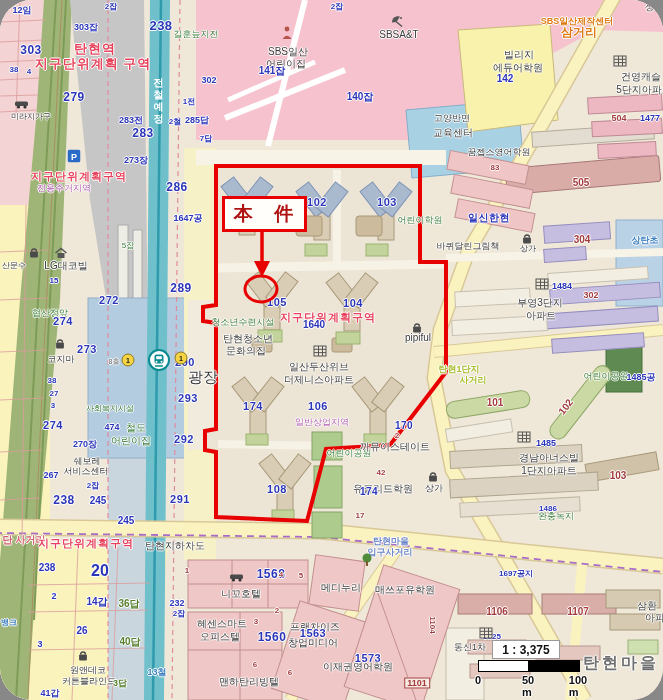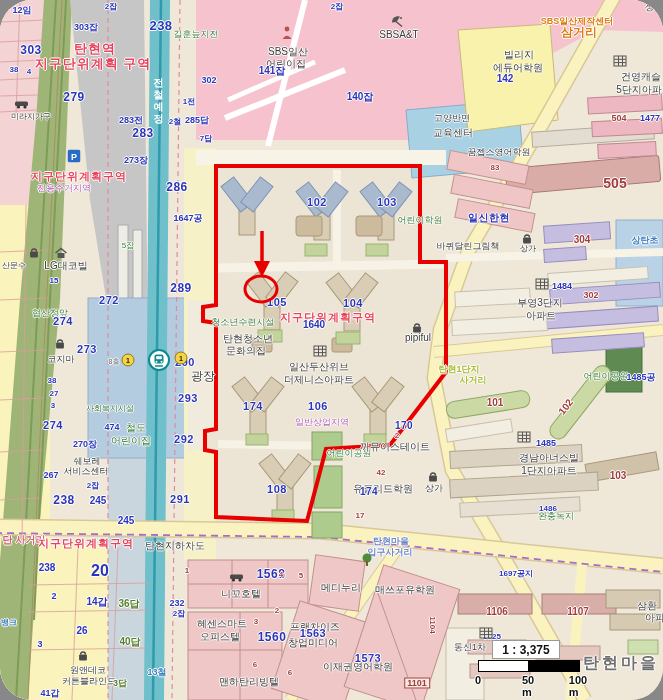--- a/index.html
+++ b/index.html
@@ -261,21 +261,21 @@
       <div class="lb dark" style="left: 66px; top: 266px; font-size: 10px;">LG대코빌</div>
       <div class="lb num" style="left: 54px; top: 281px; font-size: 8px;">15</div>
       <div class="lb green" style="left: 128px; top: 246px; font-size: 8px;">5잡</div>
       <div class="lb numBig" style="left: 109px; top: 300px; font-size: 11px;">272</div>
       <div class="lb green" style="left: 50px; top: 313px; font-size: 9px;">협산정앞</div>
       <div class="lb numBig" style="left: 63px; top: 321px; font-size: 11px;">274</div>
       <div class="lb numBig" style="left: 87px; top: 349px; font-size: 11px;">273</div>
       <div class="lb dark" style="left: 61px; top: 359px; font-size: 9px;">코지마</div>
       <div class="lb gray" style="left: 114px; top: 361px; font-size: 7px;">8출</div>
       <div class="lb numBig" style="left: 185px; top: 362px; font-size: 11px;">290</div>
-      <div class="lb dark" style="left: 203px; top: 376px; font-size: 12px;">광장</div>
+      <div class="lb dark" style="left: 203px; top: 376px; font-size: 15px;">광장</div>
       <div class="lb numBig" style="left: 188px; top: 398px; font-size: 11px;">293</div>
       <div class="lb num" style="left: 52px; top: 381px; font-size: 8px;">38</div>
       <div class="lb num" style="left: 54px; top: 394px; font-size: 8px;">27</div>
       <div class="lb num" style="left: 53px; top: 406px; font-size: 8px;">3</div>
       <div class="lb green" style="left: 110px; top: 409px; font-size: 8px;">사회복지시설</div>
       <div class="lb num" style="left: 112px; top: 427px; font-size: 9px;">474</div>
       <div class="lb green" style="left: 136px; top: 428px; font-size: 10px;">철도</div>
       <div class="lb green" style="left: 131px; top: 441px; font-size: 10px;">어린이집</div>
       <div class="lb numBig" style="left: 184px; top: 439px; font-size: 11px;">292</div>
       <div class="lb numBig" style="left: 53px; top: 425px; font-size: 11px;">274</div>
@@ -324,21 +324,21 @@
       <div class="lb dark" style="left: 641px; top: 77px; font-size: 10px;">건영캐슬</div>
       <div class="lb dark" style="left: 644px; top: 90px; font-size: 10px;">5단지아파트</div>
       <div class="lb bnum" style="left: 619px; top: 118px; font-size: 9px;">504</div>
       <div class="lb num" style="left: 650px; top: 118px; font-size: 9px;">1477</div>
       <div class="lb dark" style="left: 499px; top: 152px; font-size: 9px;">꿈젭스영어학원</div>
       <div class="lb bnum" style="left: 495px; top: 168px; font-size: 8px;">83</div>
       <div class="lb green" style="left: 420px; top: 220px; font-size: 9px;">어린이학원</div>
       <div class="lb numBig" style="left: 489px; top: 218px; font-size: 10px;">일신한현</div>
       <div class="lb dark" style="left: 468px; top: 246px; font-size: 9px;">바퀴달린그림책</div>
       <div class="lb dark" style="left: 528px; top: 249px; font-size: 8px;">상가</div>
-      <div class="lb bnum" style="left: 615px; top: 183px; font-size: 14px;">505</div>
+      <div class="lb bnum" style="left: 581px; top: 183px; font-size: 10px;">505</div>
       <div class="lb bnum" style="left: 582px; top: 240px; font-size: 10px;">304</div>
       <div class="lb skyNum" style="left: 645px; top: 240px; font-size: 9px;">상탄초</div>
       <div class="lb num" style="left: 562px; top: 286px; font-size: 9px;">1484</div>
       <div class="lb dark" style="left: 540px; top: 303px; font-size: 10px;">부영3단지</div>
       <div class="lb dark" style="left: 541px; top: 316px; font-size: 10px;">아파트</div>
       <div class="lb bnum" style="left: 591px; top: 295px; font-size: 9px;">302</div>
       <div class="lb roadGreen" style="left: 459px; top: 369px; font-size: 9px;">탄현1단지</div>
       <div class="lb roadGreen" style="left: 457px; top: 380px; font-size: 9px; margin-left: 16px;">사거리</div>
       <div class="lb bnum" style="left: 495px; top: 403px; font-size: 10px;">101</div>
       <div class="lb bnum" style="left: 566px; top: 407px; font-size: 10px; transform: translate(-50%, -50%) rotate(-52deg);">102</div>
@@ -493,20 +493,23 @@
       <span class="exit-badge" style="left: 128px; top: 360px;">1</span>
       <span class="exit-badge" style="left: 181px; top: 358px;">1</span>
     </div>
 
   <svg id="anno-art" width="663" height="700">
     <line x1="262" y1="231" x2="262" y2="263" stroke="#E80000" stroke-width="3.5"></line>
     <polygon points="262,277 254,261 270,261" fill="#E80000"></polygon>
     <ellipse cx="261" cy="289" rx="16" ry="13" fill="none" stroke="#E80000" stroke-width="3"></ellipse>
   </svg>
 
+  <div id="subject-box">
+    <span>本 件</span>
+  </div>
 
   <div id="scale-group">
     <div id="scale-ratio">1 : 3,375</div>
     <div id="scale-bar">
         <div class="half"></div>
       </div>
     <div class="tick" id="tick-0">0</div>
     <div class="tick" id="tick-50">50 m</div>
     <div class="tick" id="tick-100">100 m</div>
   </div>

